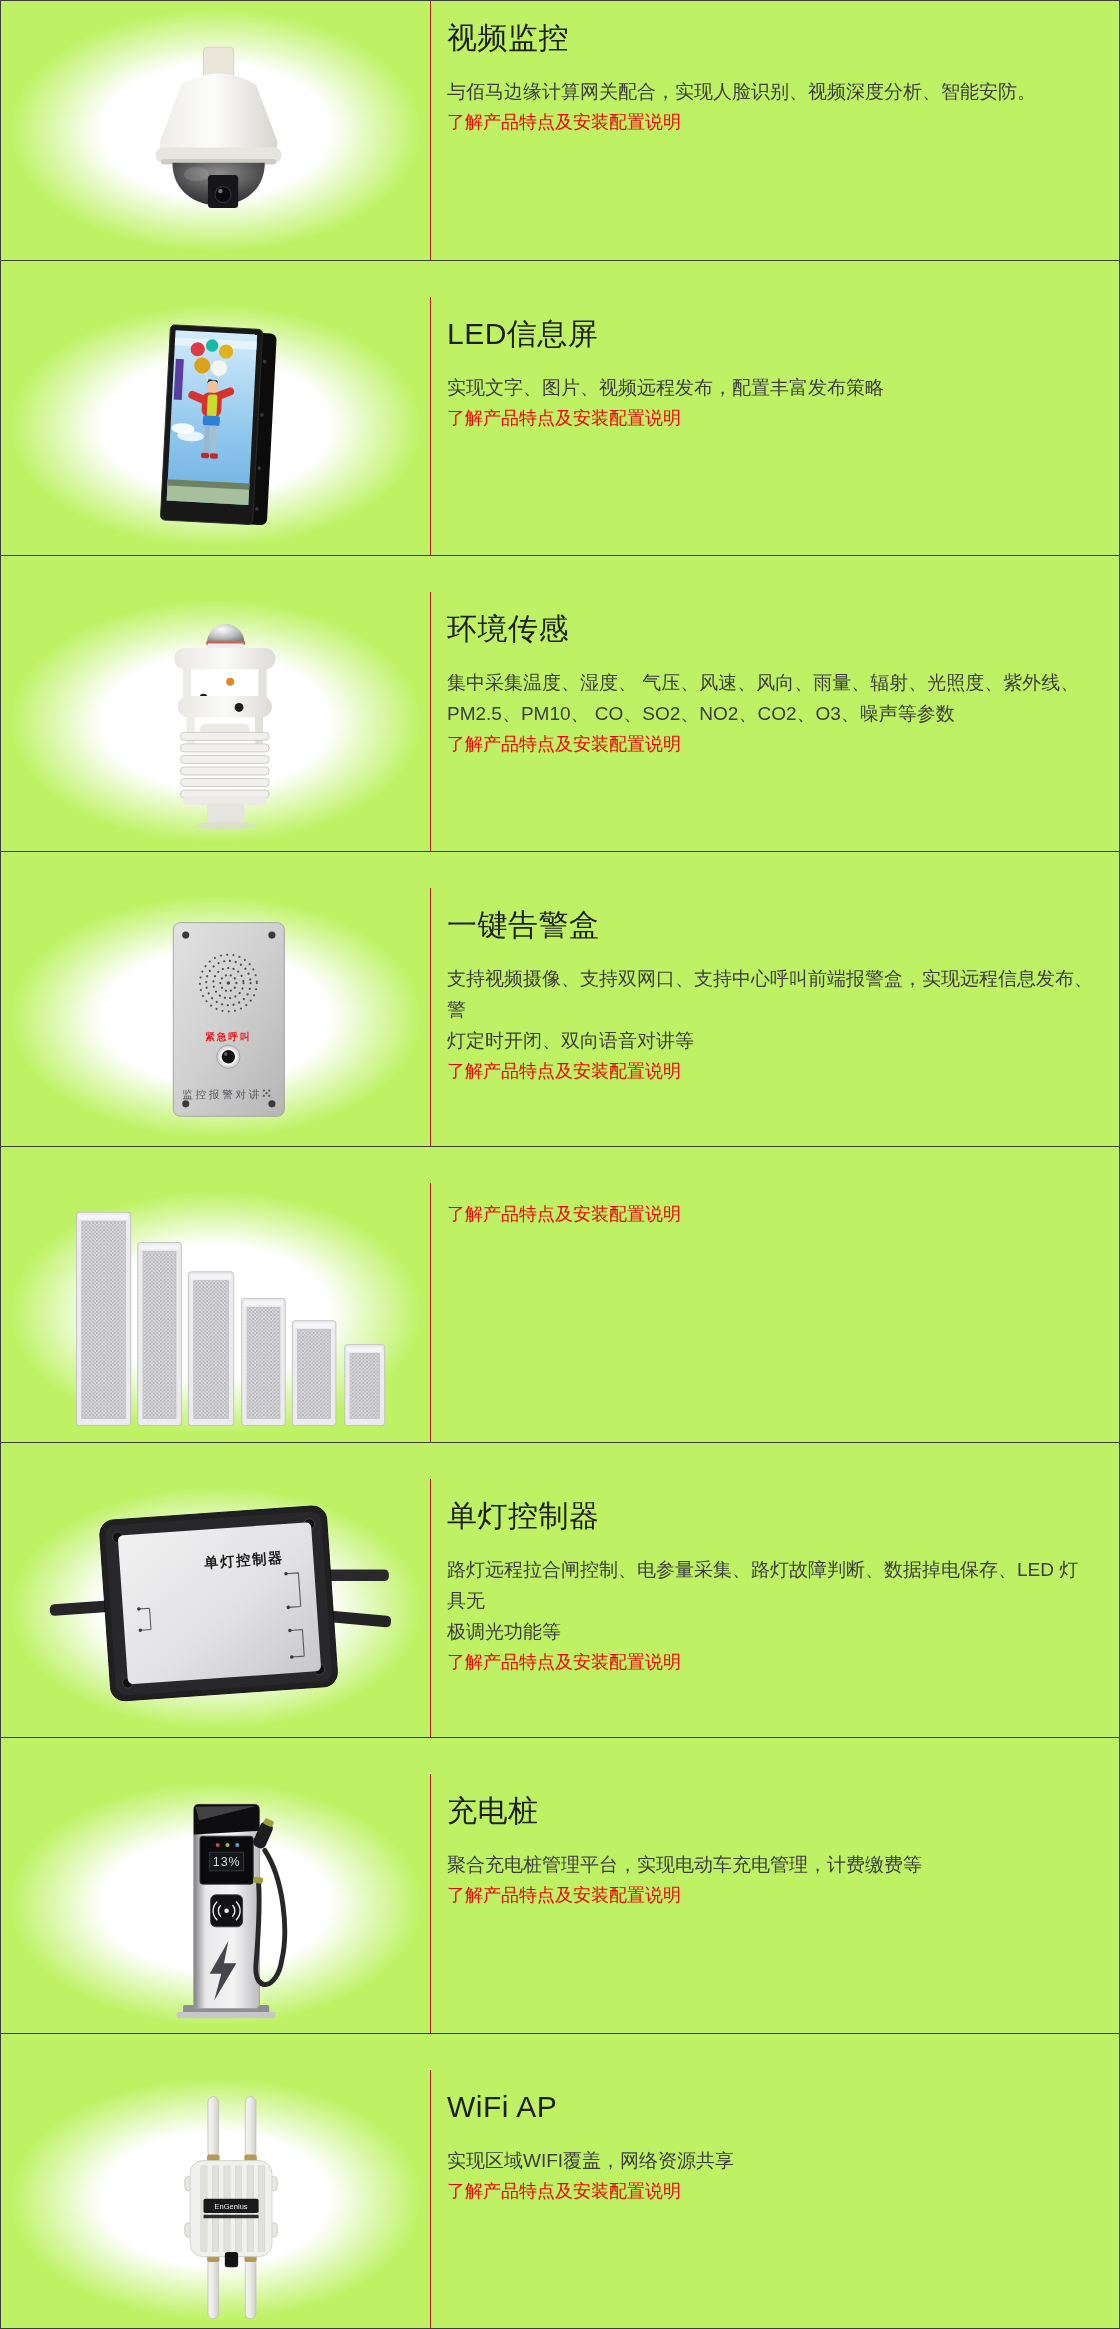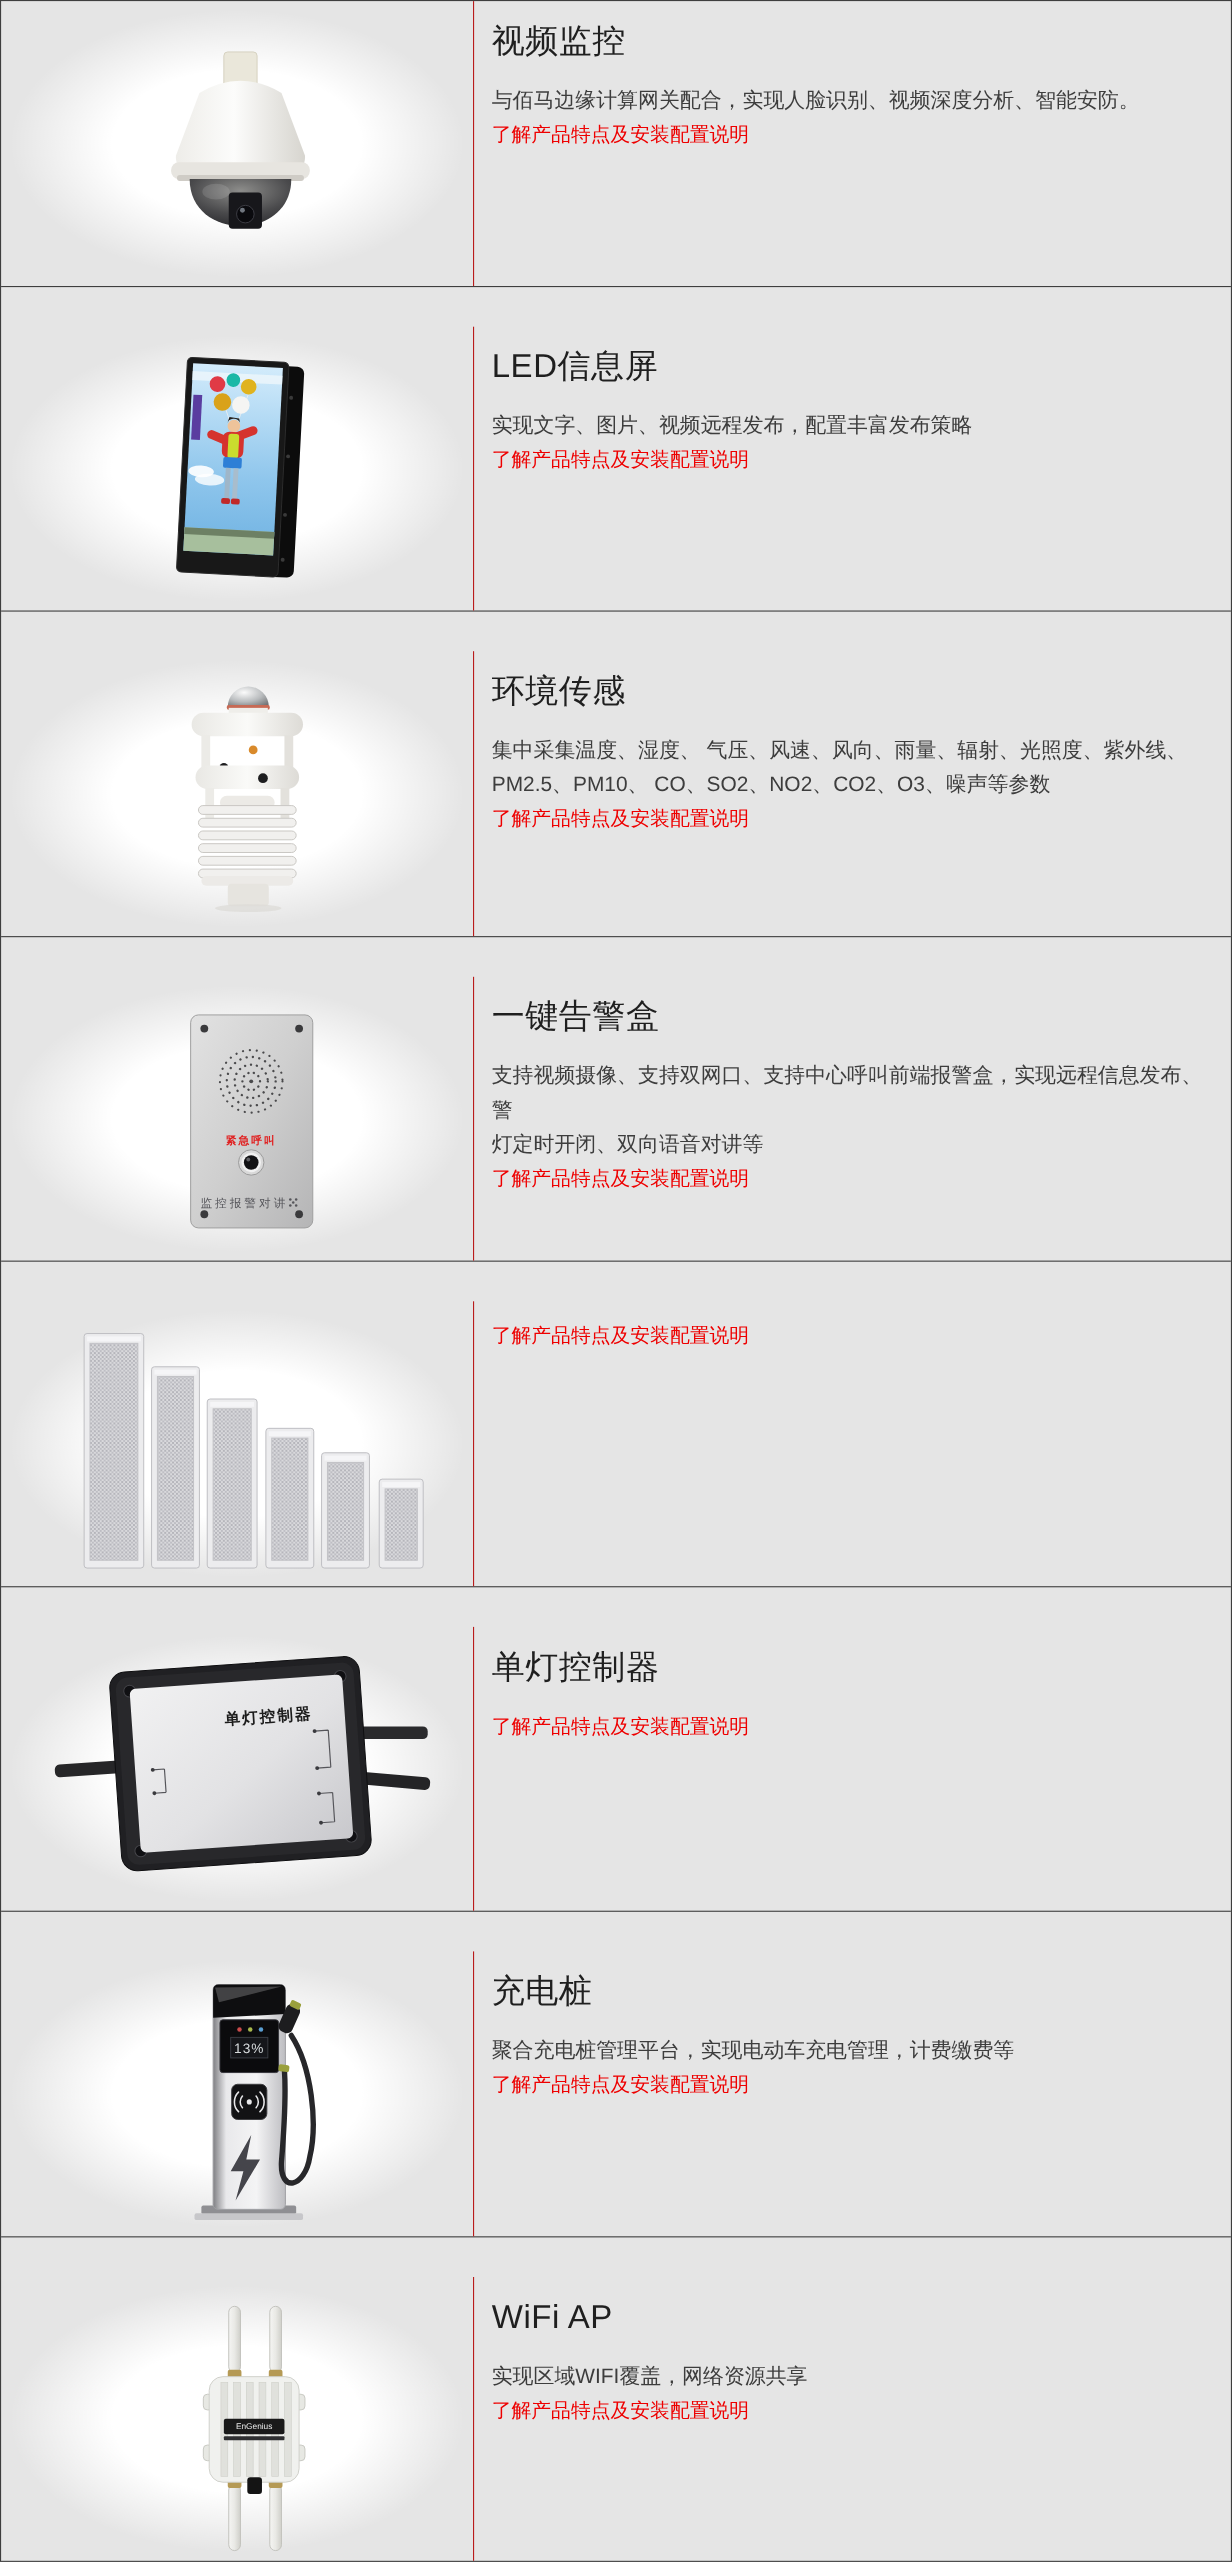--- a/index.html
+++ b/index.html
@@ -1,17 +1,17 @@
 <!DOCTYPE html>
 <html><head>
 <meta charset="utf-8">
 <style>
   html,body{margin:0;padding:0;background:#ffffff;font-family:"Liberation Sans",sans-serif;}
   .panel{width:1120px;height:2329px;box-sizing:border-box;border:1px solid #3e3e3e;
-         background:#e5e5e5;display:flex;flex-direction:column;gap:36px;}
+         background:#bef264;display:flex;flex-direction:column;gap:36px;}
   .row{flex:1;display:flex;min-height:0;border-bottom:1px solid #3e3e3e;}
   .row:last-child{border-bottom:none;}
   .img-cell{width:429px;flex:none;position:relative;border-right:1px solid #b91c1c;overflow:hidden;}
   .halo{position:absolute;inset:8px;background:radial-gradient(closest-side,#ffffff 55%,rgba(255,255,255,0) 100%);}
   .img-cell svg{position:absolute;left:0;top:0;width:429px;height:100%;}
   .txt-cell{flex:1;padding:16px 24px 0 16px;box-sizing:border-box;}
   .title{font-size:30px;line-height:42px;font-weight:400;color:#1f1f1f;margin:0 0 17px;letter-spacing:.5px;}
   .desc{font-size:19px;line-height:31px;color:#3d3d3d;margin:0;white-space:pre-line;}
   .link{display:inline-block;font-size:18px;line-height:31px;color:#ee0000;text-decoration:none;cursor:pointer;}
   svg text{font-family:"Liberation Sans",sans-serif;}
@@ -292,20 +292,22 @@
             <circle cx="296" cy="176" r="2"></circle>
               <circle cx="296" cy="206" r="2"></circle>
             <circle cx="128" cy="140" r="2"></circle>
               <circle cx="128" cy="164" r="2"></circle>
           </g>
         </g>
       </svg>
     </div>
     <div class="txt-cell">
       <h2 class="title">单灯控制器</h2>
+      <p class="desc">路灯远程拉合闸控制、电参量采集、路灯故障判断、数据掉电保存、LED 灯具无
+极调光功能等</p>
       <a class="link">了解产品特点及安装配置说明</a>
     </div>
   </div>
 
   <div class="row">
     <div class="img-cell">
       <div class="halo"></div>
       <svg viewBox="0 0 429 291">
         <defs>
           <linearGradient id="chg-body" x1="0" y1="0" x2="1" y2="0">

